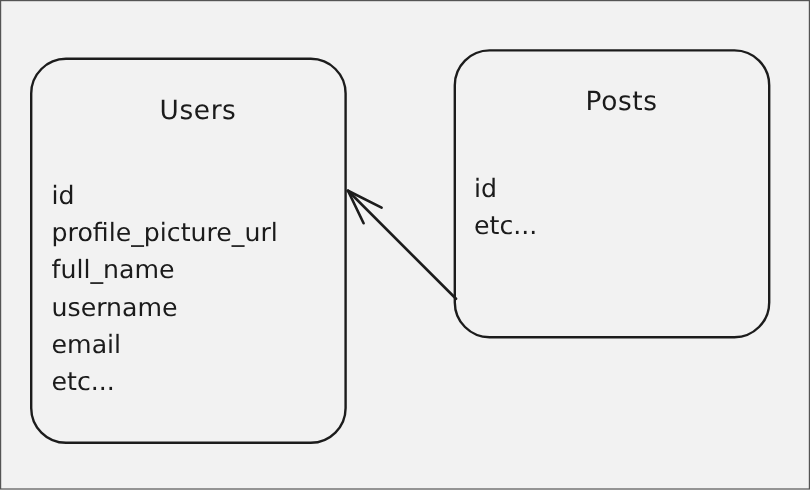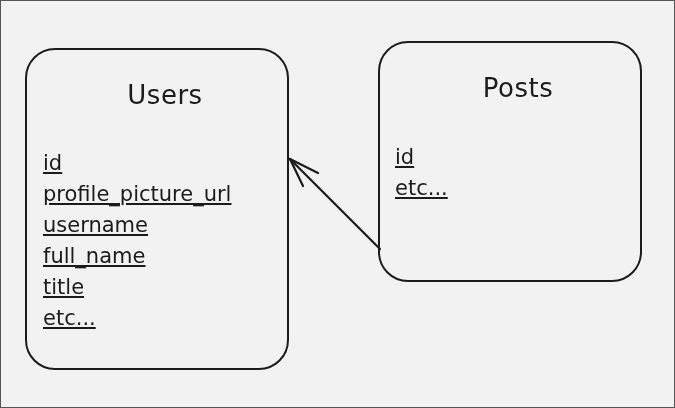--- a/index.html
+++ b/index.html
@@ -14,42 +14,42 @@
     border:1px solid #555; background:#f2f2f2;
   }
   .entity {
     position:absolute;
     border:2.5px solid #1c1c1c;
     border-radius:30px;
     box-sizing:border-box;
   }
   .entity-title {
     position:absolute; left:16px; right:0; text-align:center;
-    font-size:26px; letter-spacing:0.5px;
+    font-size:22px; letter-spacing:0.5px;
   }
   .field-list {
     position:absolute; margin:0; padding:0; list-style:none;
     font-size:21px; line-height:31px;
   }
-  .field-list li { white-space:nowrap;text-decoration:underline; }
+  .field-list li { white-space:nowrap; }
   svg.arrow { position:absolute; left:0; top:0; }
 </style>
 </head>
 <body>
 
 <div class="canvas">
 
   <div class="entity" style="left:24px; top:47px; width:264px; height:322px;">
     <div class="entity-title" style="top:30px;">Users</div>
     <ul class="field-list" style="left:16px; top:98px;">
       <li>id</li>
       <li>profile_picture_url</li>
+      <li>full_name</li>
       <li>username</li>
-      <li>full_name</li>
-      <li>title</li>
+      <li>email</li>
       <li>etc...</li>
     </ul>
   </div>
 
   <div class="entity" style="left:377px; top:40px; width:264px; height:241px;">
     <div class="entity-title" style="top:30px;">Posts</div>
     <ul class="field-list" style="left:15px; top:99px;">
       <li>id</li>
       <li>etc...</li>
     </ul>

